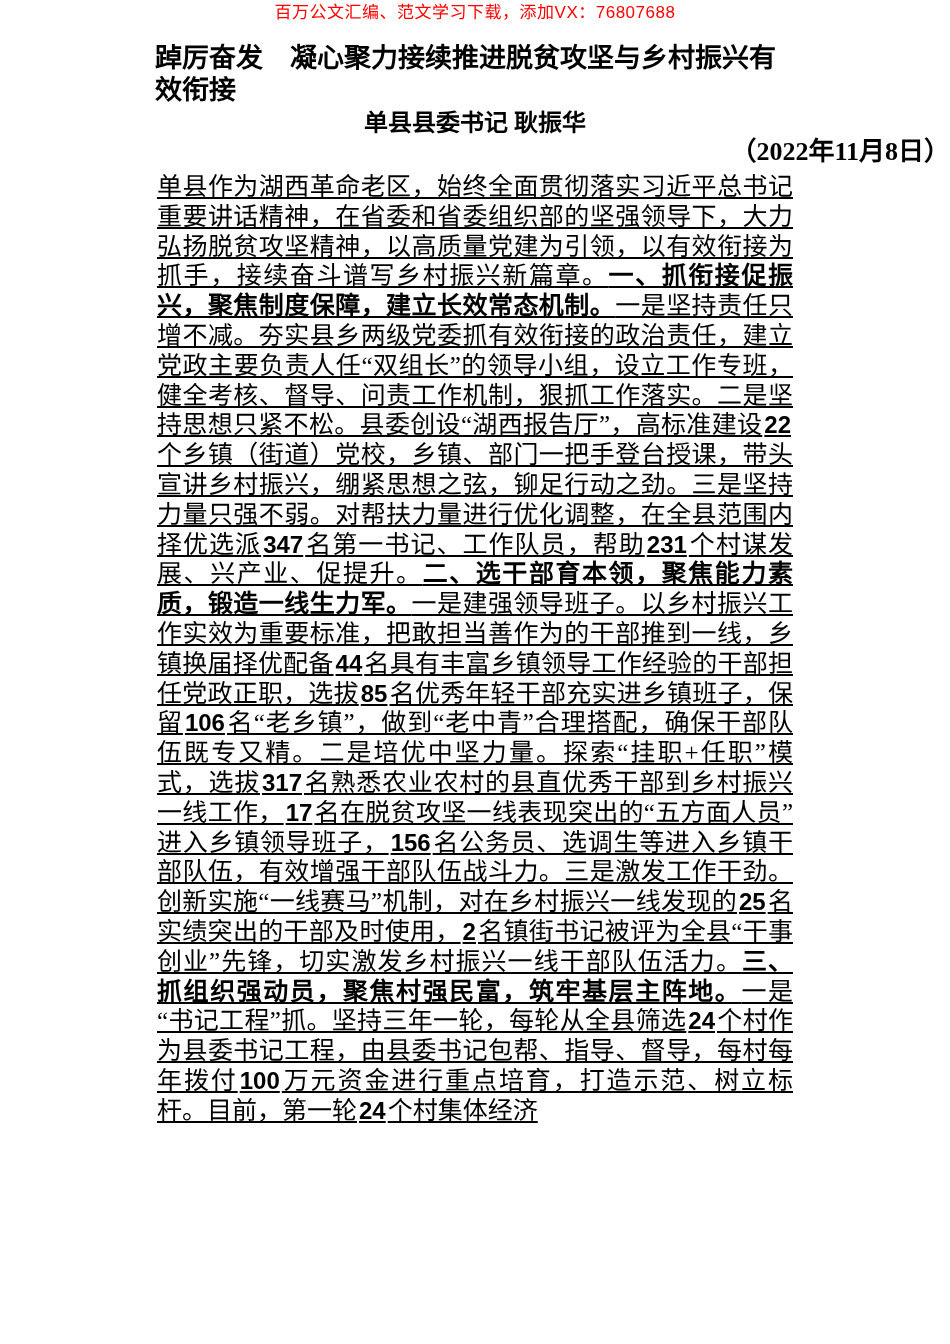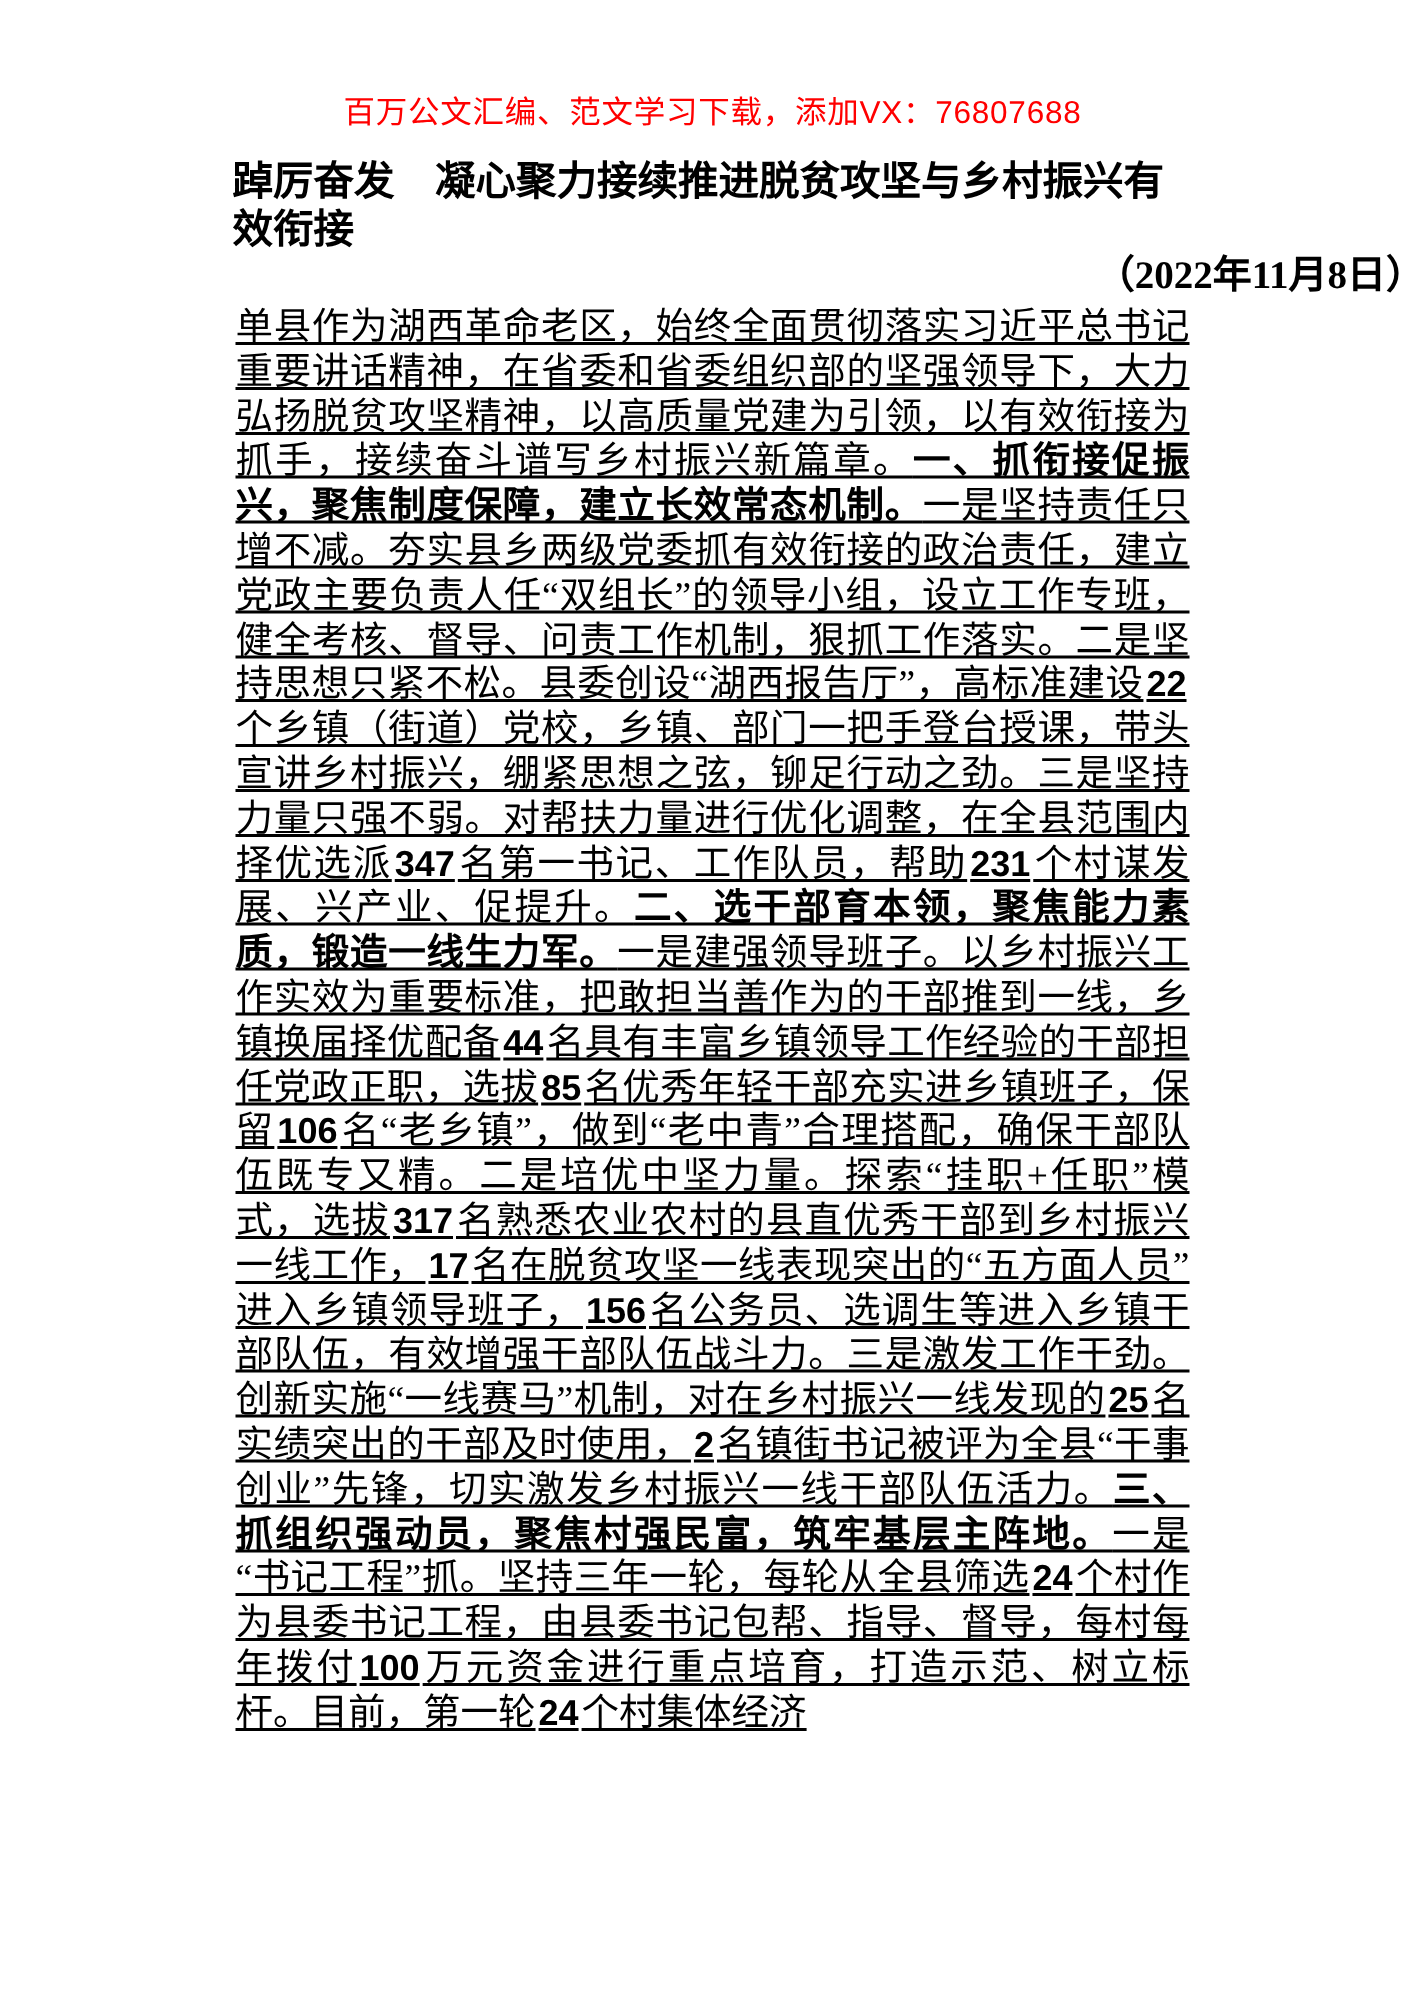--- a/index.html
+++ b/index.html
@@ -6,24 +6,23 @@
   .page {
     position: relative;
     width: 950px;
     height: 1344px;
     background: #ffffff;
     color: #000000;
     font-family: "Liberation Serif", "DejaVu Serif", serif;
     overflow: hidden;
   }
   .promo {
-    padding-top: 63px;
     text-align: center;
     font-family: "Liberation Sans", "DejaVu Sans", sans-serif;
-    font-size: 21px;
+    font-size: 17px;
     line-height: 26px;
     color: #ff0000;
     letter-spacing: 0.5px;
   }
   .title {
     width: 640px;
     margin: 16px auto 0;
     text-align: left;
     font-size: 27px;
     font-weight: bold;
@@ -69,17 +68,18 @@
 </style>
 </head>
 <body>
 
 <div class="page">
   <div class="promo">百万公文汇编、范文学习下载，添加VX：76807688</div>
 
   <h1 class="title">踔厉奋发　凝心聚力接续推进脱贫攻坚与乡村振兴有效衔接</h1>
 
 
+  <div class="author">单县县委书记 耿振华</div>
 
   <div class="date">（2022年11月8日）</div>
 
   <p class="body-text"><span>单县作为湖西革命老区，始终全面贯彻落实习近平总书记重要讲话精神，在省委和省委组织部的坚强领导下，大力弘扬脱贫攻坚精神，以高质量党建为引领，以有效衔接为抓手，接续奋斗谱写乡村振兴新篇章。</span><b>一、抓衔接促振兴，聚焦制度保障，建立长效常态机制。</b><span>一是坚持责任只增不减。夯实县乡两级党委抓有效衔接的政治责任，建立党政主要负责人任“双组长”的领导小组，设立工作专班，健全考核、督导、问责工作机制，狠抓工作落实。二是坚持思想只紧不松。县委创设“湖西报告厅”，高标准建设<span class="num">22</span>个乡镇（街道）党校，乡镇、部门一把手登台授课，带头宣讲乡村振兴，绷紧思想之弦，铆足行动之劲。三是坚持力量只强不弱。对帮扶力量进行优化调整，在全县范围内择优选派<span class="num">347</span>名第一书记、工作队员，帮助<span class="num">231</span>个村谋发展、兴产业、促提升。</span><b>二、选干部育本领，聚焦能力素质，锻造一线生力军。</b><span>一是建强领导班子。以乡村振兴工作实效为重要标准，把敢担当善作为的干部推到一线，乡镇换届择优配备<span class="num">44</span>名具有丰富乡镇领导工作经验的干部担任党政正职，选拔<span class="num">85</span>名优秀年轻干部充实进乡镇班子，保留<span class="num">106</span>名“老乡镇”，做到“老中青”合理搭配，确保干部队伍既专又精。二是培优中坚力量。探索“挂职+任职”模式，选拔<span class="num">317</span>名熟悉农业农村的县直优秀干部到乡村振兴一线工作，<span class="num">17</span>名在脱贫攻坚一线表现突出的“五方面人员”进入乡镇领导班子，<span class="num">156</span>名公务员、选调生等进入乡镇干部队伍，有效增强干部队伍战斗力。三是激发工作干劲。创新实施“一线赛马”机制，对在乡村振兴一线发现的<span class="num">25</span>名实绩突出的干部及时使用，<span class="num">2</span>名镇街书记被评为全县“干事创业”先锋，切实激发乡村振兴一线干部队伍活力。</span><b>三、抓组织强动员，聚焦村强民富，筑牢基层主阵地。</b><span>一是“书记工程”抓。坚持三年一轮，每轮从全县筛选<span class="num">24</span>个村作为县委书记工程，由县委书记包帮、指导、督导，每村每年拨付<span class="num">100</span>万元资金进行重点培育，打造示范、树立标杆。目前，第一轮<span class="num">24</span>个村集体经济</span></p>
 </div>
 
 </body></html>

